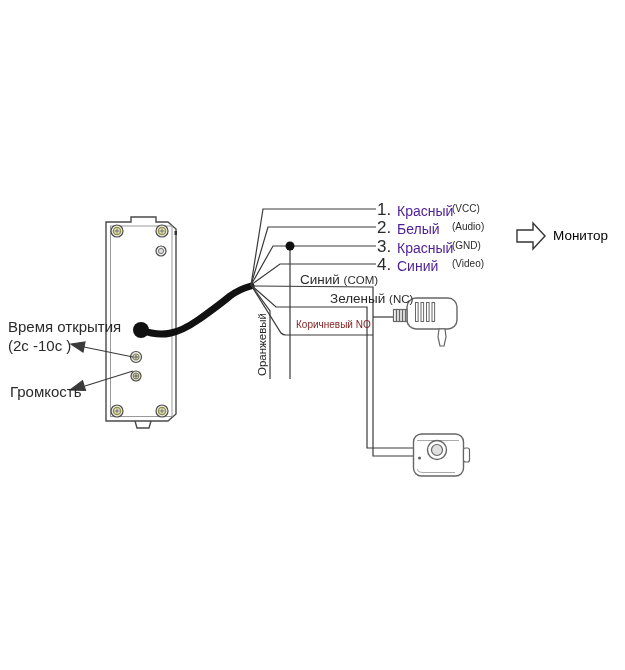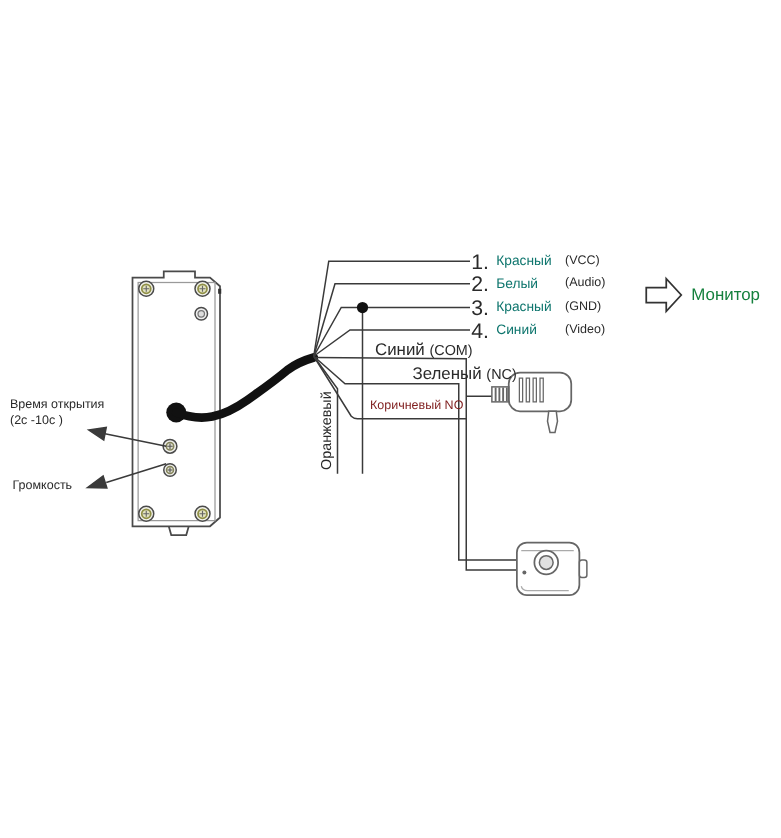--- a/index.html
+++ b/index.html
@@ -3,30 +3,30 @@
 <meta charset="utf-8">
 <style>
   html,body{margin:0;padding:0;background:#fff;}
   .stage{position:relative;width:625px;height:670px;background:#ffffff;overflow:hidden;
          font-family:"Liberation Sans",sans-serif;color:#222;}
   .abs{position:absolute;}
   svg{position:absolute;left:0;top:0;}
   
   .wire-row{position:absolute;left:377px;height:20px;white-space:nowrap;}
   .wire-num{font-size:17px;color:#2a2a2a;}
-  .wire-name{position:absolute;left:20px;top:3px;font-size:11px;color:#0f766e;}
+  .wire-name{position:absolute;left:20px;top:3px;font-size:14px;color:#4c1d95;}
   .wire-type{position:absolute;left:75px;top:3px;font-size:10px;color:#2a2a2a;}
   
   .relay-name{font-size:13.5px;color:#2a2a2a;white-space:nowrap;text-align:center;}
   .relay-type{font-size:11.5px;color:#2a2a2a;}
   .brown-label{font-size:10px;color:#7f1d1d;white-space:nowrap;}
   .orange-label{font-size:11.5px;color:#2a2a2a;white-space:nowrap;
     transform-origin:0 0;transform:rotate(-90deg) translateX(-76px);}
-  .side-label{font-size:10px;color:#2a2a2a;line-height:1.25;white-space:nowrap;}
-  .monitor-label{font-size:13.5px;color:#15803d;}
+  .side-label{font-size:15px;color:#2a2a2a;line-height:1.25;white-space:nowrap;}
+  .monitor-label{font-size:13.5px;color:#000000;}
   
   .exit-btn{position:absolute;left:238px;top:384px;width:94px;height:95px;
     background:linear-gradient(135deg,#ffffff 0%,#f4f4f4 55%,#e7e7e7 100%);
     border:1px solid #d5d5d5;border-radius:5px;
     box-shadow:1.5px 2.5px 4px rgba(0,0,0,.22), inset 0 1px 1px #fff;}
   .exit-inner{position:absolute;left:14px;top:12px;width:64px;height:56px;
     border:1px solid #c8c8c8;border-radius:2px;
     background:linear-gradient(180deg,#f1f1f1 0%,#fafafa 100%);
     box-shadow:inset 1px 1.5px 2px rgba(0,0,0,.10);}
   .exit-txt{position:absolute;width:100%;text-align:center;

